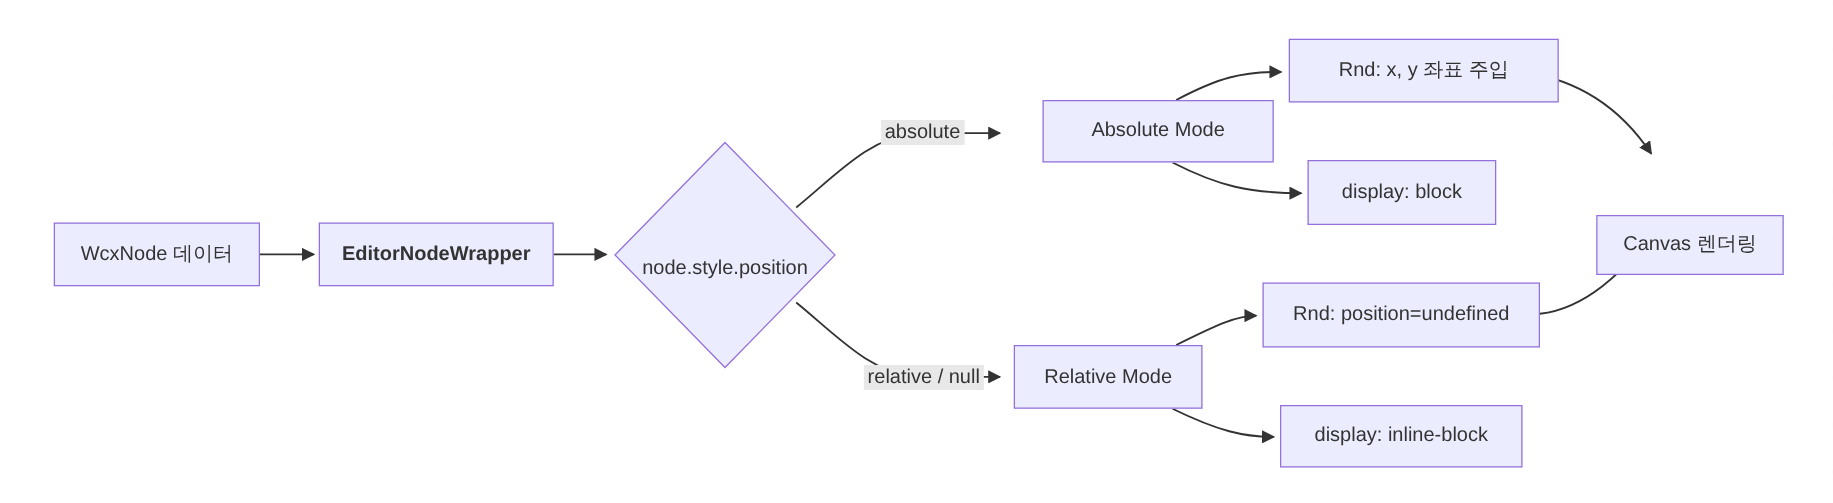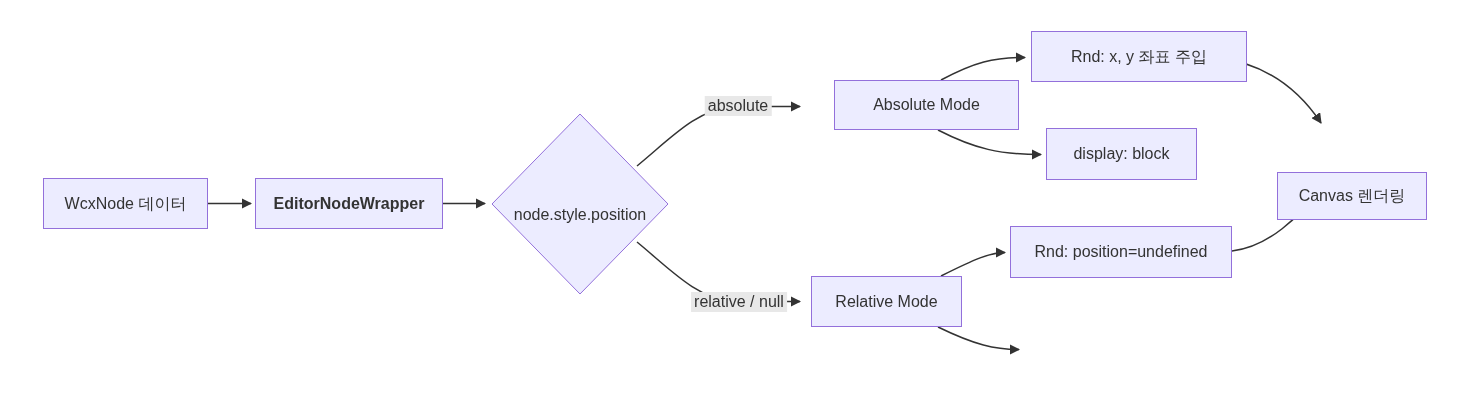--- a/index.html
+++ b/index.html
@@ -111,20 +111,23 @@
   </div>
   <div class="node n-display-block">
     <span>display: block</span>
   </div>
   <div class="node n-rnd-undefined">
     <span>Rnd: position=undefined</span>
   </div>
   <div class="node n-relative-mode">
     <span>Relative Mode</span>
   </div>
+  <div class="node n-display-inline">
+    <span>display: inline-block</span>
+  </div>
   <div class="node n-canvas">
     <span>Canvas 렌더링</span>
   </div>
 
   <div class="edge-label l-absolute">absolute</div>
   <div class="edge-label l-relative">relative / null</div>
 
 </div>
 
 </body></html>

